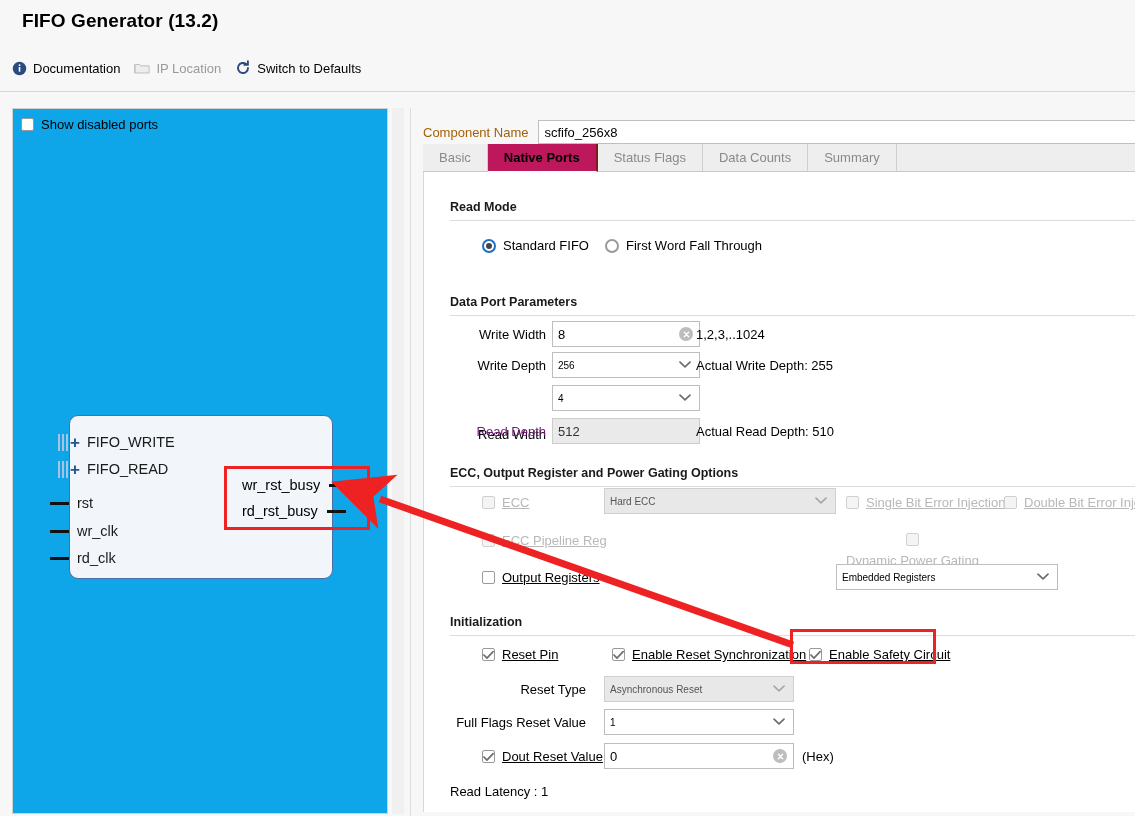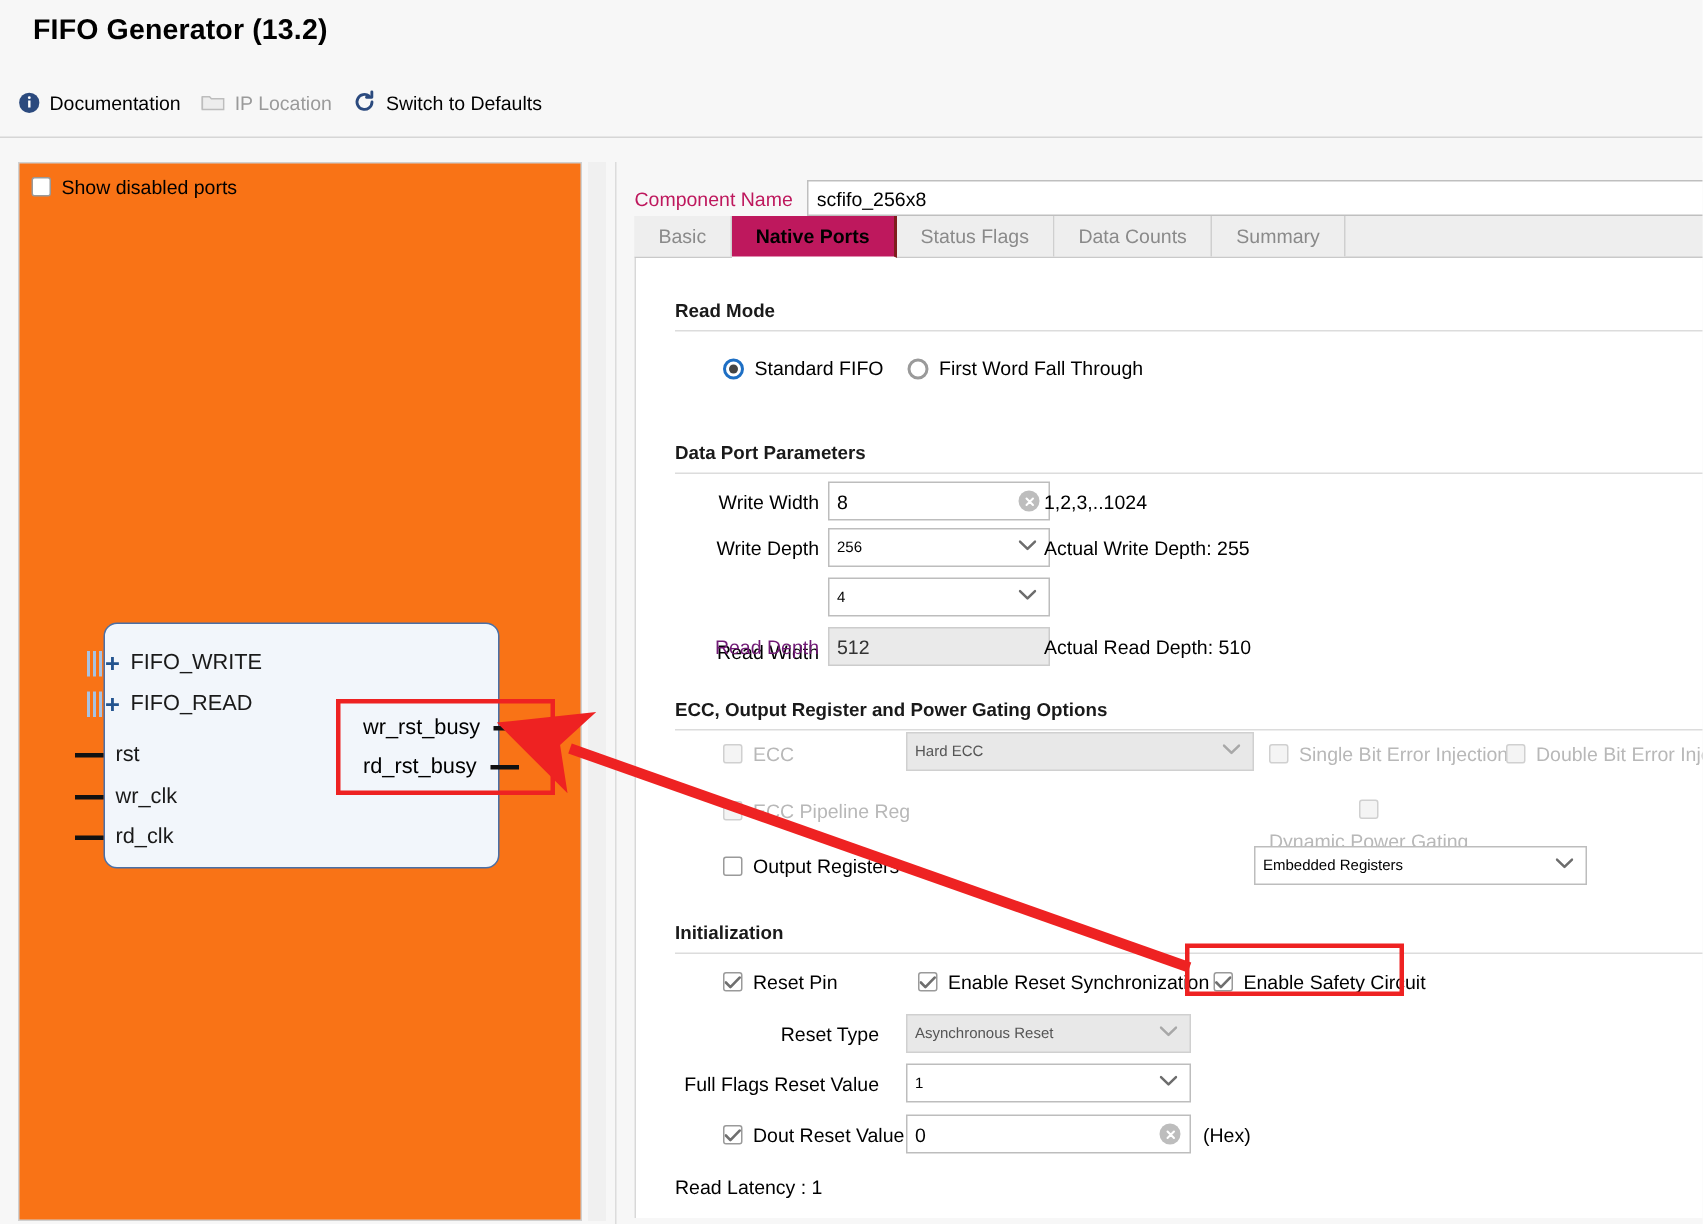--- a/index.html
+++ b/index.html
@@ -31,21 +31,21 @@
     padding: 0 8px 0 6px; cursor: default;
     font-size: 13px; color: #000;
   }
   .link.disabled { color: #9a9a9a; }
   .ico { display: inline-flex; align-items: center; justify-content: center; }
 
   
   .left-panel {
     position: absolute; left: 12px; top: 108px;
     width: 376px; height: 706px;
-    background: #f97316; border: 1px solid #d0d0d0; text-align: center;
+    background: #0ea5e9; border: 1px solid #d0d0d0; text-align: center;
   }
   .splitter {
     position: absolute; left: 392px; top: 108px; width: 12px; height: 706px;
     background: #f0f0f0;
   }
   .right-panel {
     position: absolute; left: 410px; top: 108px;
     width: 730px; height: 708px;
     background: #f7f7f7;
     border-left: 1px solid #dcdcdc;
@@ -78,21 +78,21 @@
     position: absolute; left: 224px; top: 466px;
     width: 146px; height: 64px;
     border: 3px solid #ee2222; background: transparent;
   }
 
   
   .annot { position: absolute; left: 0; top: 0; width: 1135px; height: 816px; pointer-events: none; }
 
   
   .compname { position: absolute; left: 12px; top: 12px; display: flex; align-items: center; }
-  .compname-label { font-size: 13px; color: #be185d; margin-right: 9px; }
+  .compname-label { font-size: 13px; color: #a16207; margin-right: 9px; }
   .compname-input {
     width: 600px; height: 24px; background: #fff; border: 1px solid #bfbfbf;
     font-family: "Liberation Sans", sans-serif; font-size: 13px; color: #000;
     padding: 0 6px; outline: none;
   }
 
   .tabstrip {
     position: absolute; left: 12px; top: 36px; width: 718px; height: 28px;
     background: #eeeeee; border-bottom: 1px solid #c9c9c9;
     display: flex; align-items: stretch;
@@ -140,21 +140,21 @@
 
   .combo {
     position: absolute; height: 26px; background: #fff; border: 1px solid #bdbdbd;
     display: flex; align-items: center; padding: 0 5px; font-size: 10px; color: #000;
   }
   .combo.dis { background: #e8e8e8; border-color: #d0d0d0; color: #555; }
   .combo .chev { position: absolute; right: 8px; top: 50%; transform: translateY(-50%); }
 
   .sidenote { position: absolute; font-size: 13px; color: #000; }
 
-  .cbrow { position: absolute; display: flex; align-items: center; gap: 7px; font-size: 13px; }
+  .cbrow { position: absolute; display: flex; align-items: center; gap: 7px; font-size: 13px; text-decoration: underline; }
   .cbrow.dis { color: #b8b8b8; }
 
   .hl-box-safety {
     position: absolute; left: 790px; top: 629px; width: 146px; height: 35px;
     border: 3px solid #ee2222;
   }
 
   
   .cb {
     width: 13px; height: 13px; border: 1px solid #9a9a9a; background: #fff;

